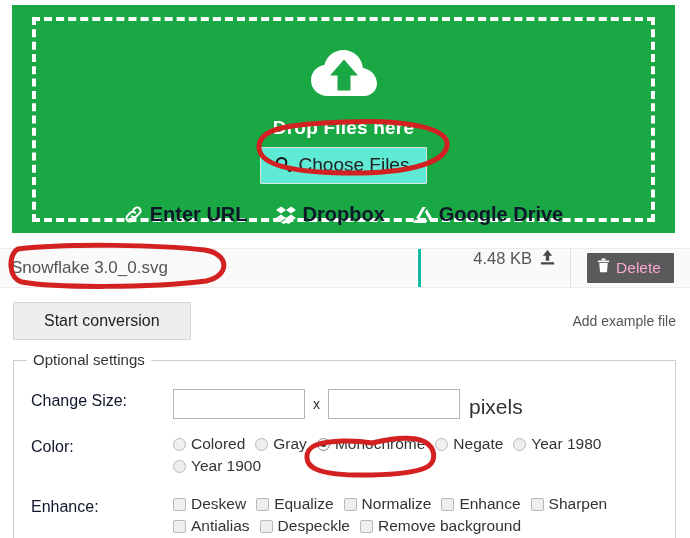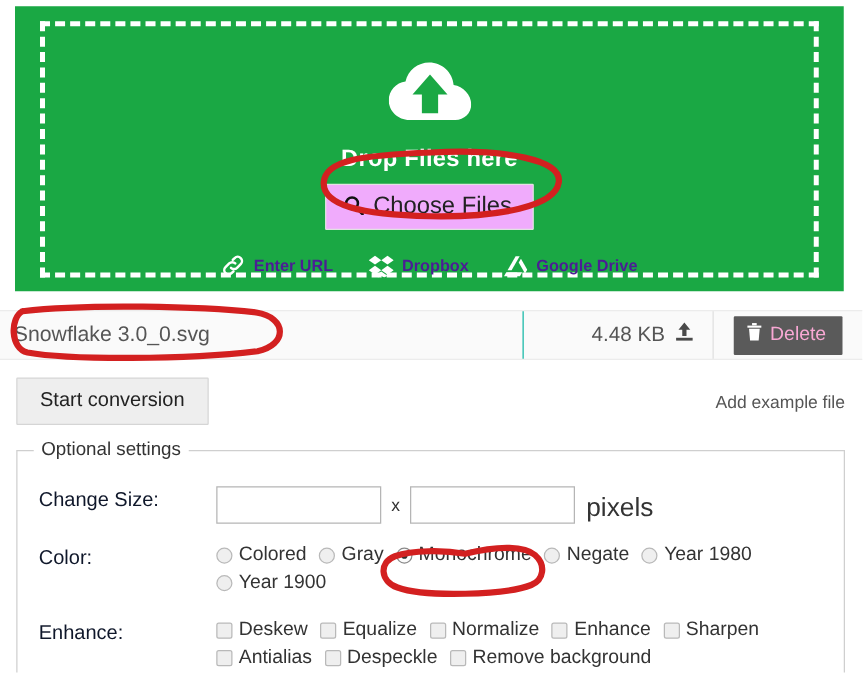--- a/index.html
+++ b/index.html
@@ -53,21 +53,21 @@
     color: #ffffff;
     font-size: 19px;
     font-weight: bold;
     letter-spacing: .2px;
   }
   #choose-files-btn {
     position: absolute;
     left: 50%;
     transform: translateX(-50%);
     top: 126px;
-    background: #f0abfc;
+    background: #5eead4;
     border: 1px solid #e2e2e2;
     color: #222;
     font-size: 19px;
     padding: 6px 17px 7px 14px;
     display: flex;
     align-items: center;
     gap: 8px;
     cursor: pointer;
     white-space: nowrap;
     border-radius: 1px;
@@ -80,22 +80,22 @@
     display: flex;
     align-items: center;
     justify-content: center;
     gap: 28px;
     color: #fff;
   }
   .service-link {
     display: flex;
     align-items: center;
     gap: 7px;
-    color: #4c1d95;
-    font-size: 13px;
+    color: #0f172a;
+    font-size: 20px;
     font-weight: bold;
     text-decoration: none;
     cursor: pointer;
     white-space: nowrap;
     text-align: center;
   }
   .service-link svg { display: block; }
 
   
   #file-row {
@@ -113,24 +113,24 @@
   }
   #file-name {
     font-size: 17px;
     color: #555;
     margin-left: 11px;
     flex: 1;
     white-space: nowrap;
     overflow: hidden;
   }
   #file-size-cell {
-    border-left: 1px solid #14b8a6;
+    border-left: 3px solid #14b8a6;
     height: 100%;
     display: flex;
-    align-items: center;
+    align-items: flex-start;
     justify-content: flex-end;
     padding: 0 14px 0 18px;
     box-sizing: border-box;
     width: 152px;
   }
   #file-size {
     font-size: 16.5px;
     color: #555;
     margin-right: 7px;
   }
@@ -166,21 +166,21 @@
     height: 50px;
     display: flex;
     align-items: center;
   }
   #start-conversion-btn {
     margin-left: 13px;
     background: #eeeeee;
     border: 1px solid #d5d5d5;
     color: #222;
     font-size: 16px;
-    padding: 9px 18px;
+    padding: 9px 30px;
     cursor: pointer;
     font-family: inherit;
     border-radius: 1px;
   }
   #add-example-file {
     margin-left: auto;
     margin-right: 14px;
     font-size: 14px;
     color: #555;
     text-decoration: none;

